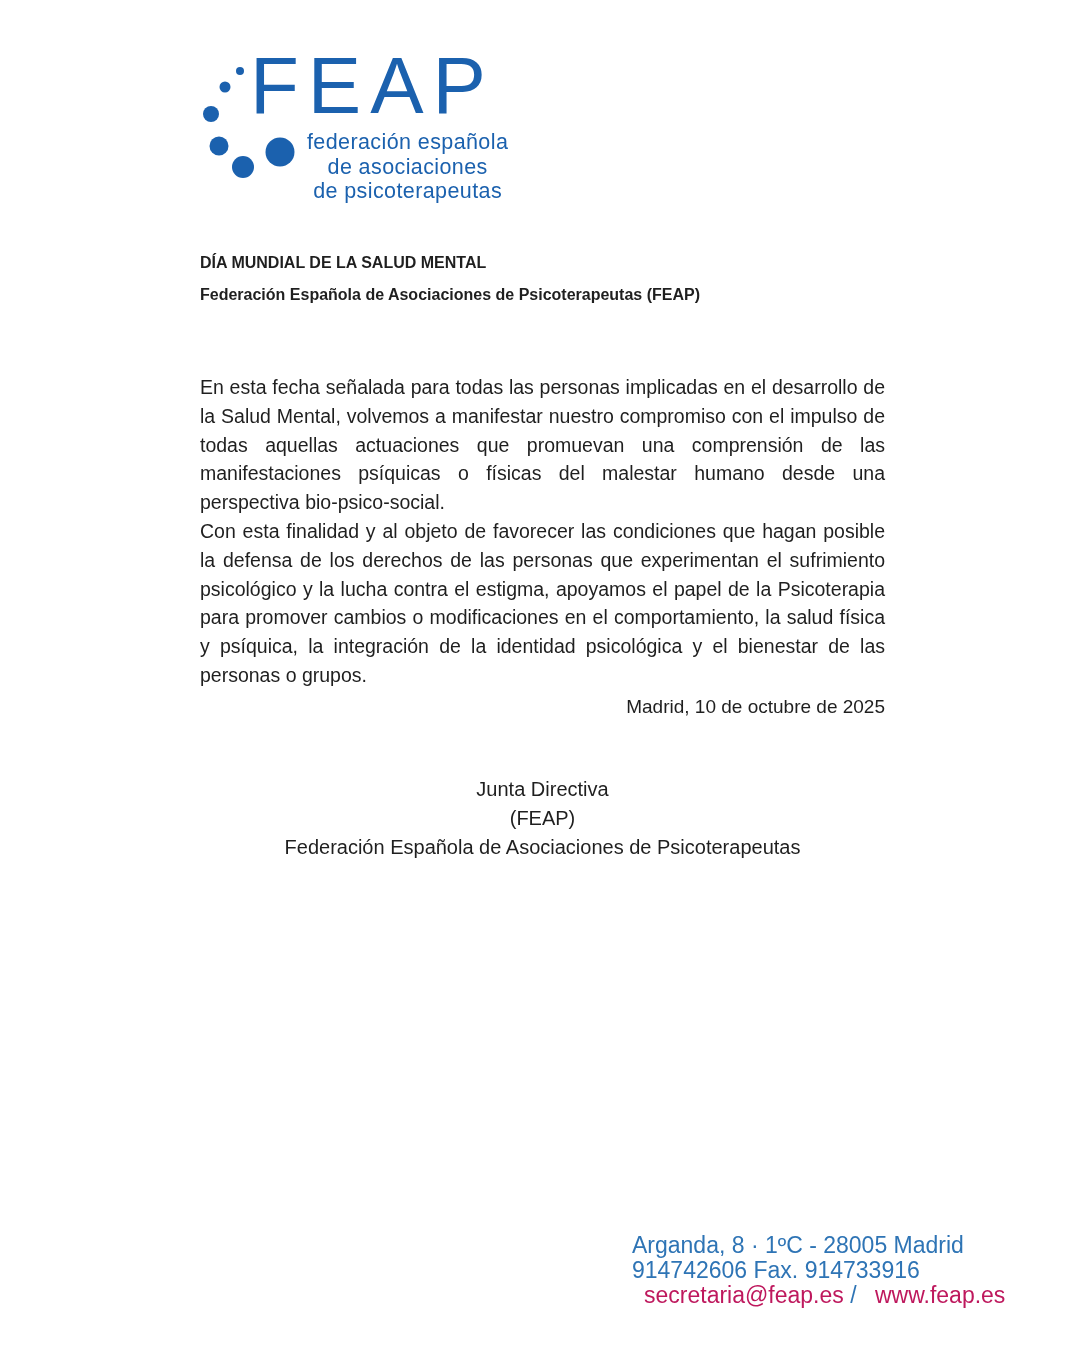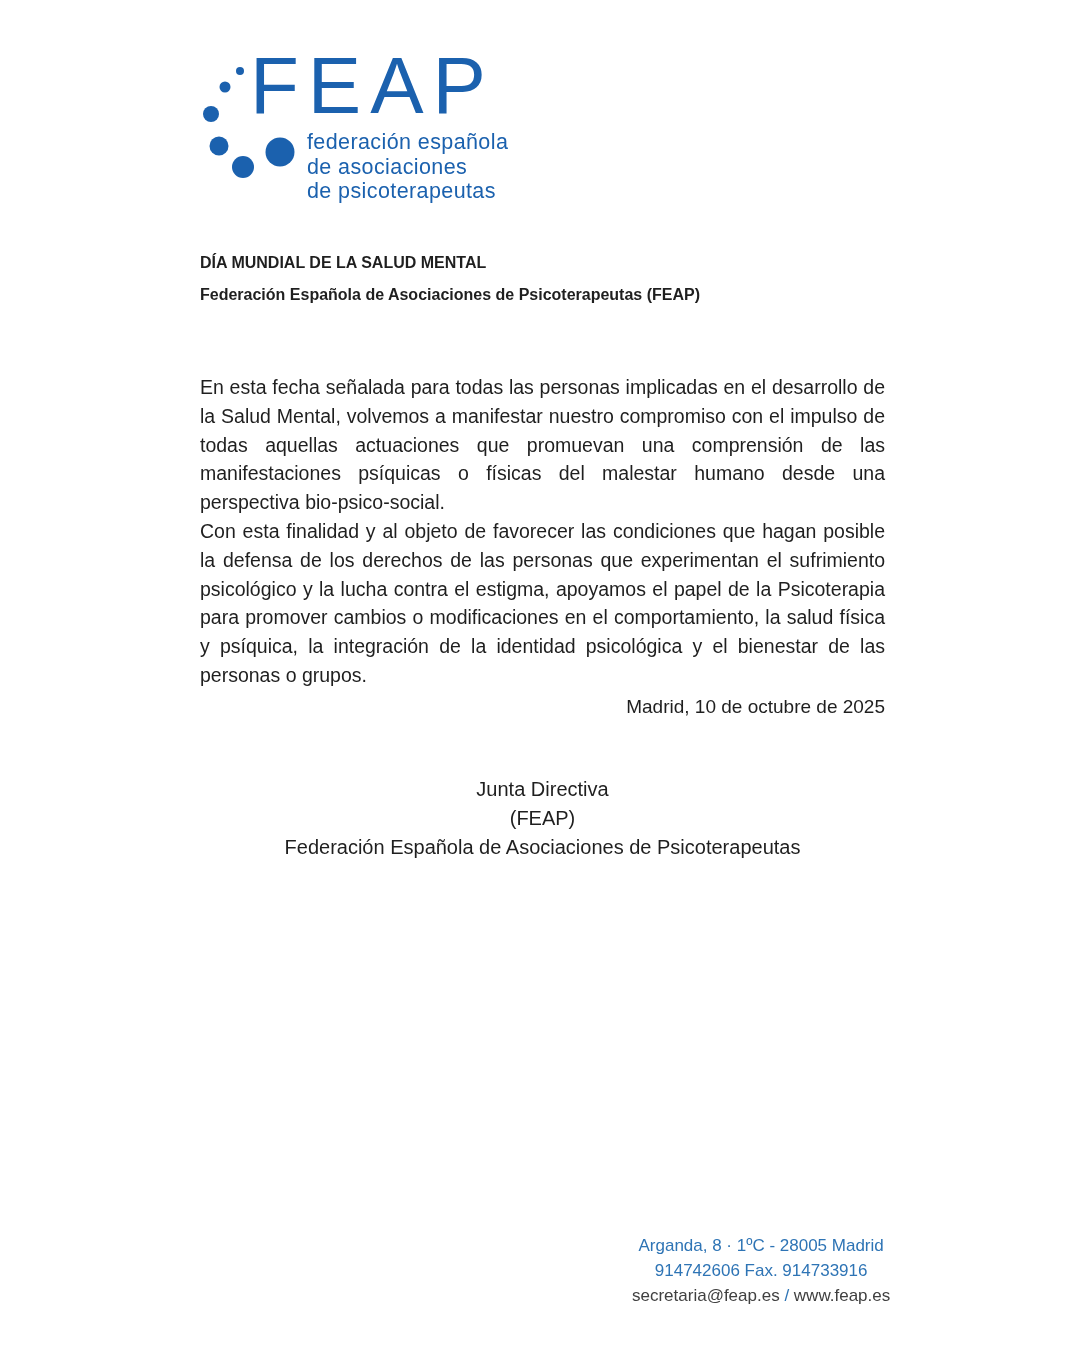--- a/index.html
+++ b/index.html
@@ -17,20 +17,21 @@
     overflow: hidden;
   }
 
   
   .logo {
     position: absolute;
     left: 200px;
     top: 55px;
     width: 330px;
     height: 150px;
+    text-align: center;
   }
   .logo-dots {
     position: absolute;
     left: 0;
     top: 0;
   }
   .feap-word {
     position: absolute;
     left: 50px;
     top: -9px;
@@ -82,26 +83,25 @@
     font-weight: normal;
     font-size: 20px;
     line-height: 29px;
   }
 
   
   .footer {
     position: absolute;
     left: 632px;
     top: 1233px;
-    font-size: 17px;
+    font-size: 23px;
     line-height: 25px;
     color: #2e74b5;
-    text-align: center;
   }
-  .footer .link { color: #404040; text-decoration: none; }
+  .footer .link { color: #be185d; text-decoration: none; margin-left: 12px; }
 </style>
 </head>
 <body>
 
 <div class="page">
 
   <div class="logo">
     <svg class="logo-dots" width="110" height="140" viewBox="0 0 110 140" aria-hidden="true">
       <circle cx="40" cy="16" r="4" fill="#1b61ae"></circle>
       <circle cx="25" cy="32" r="5.5" fill="#1b61ae"></circle>

